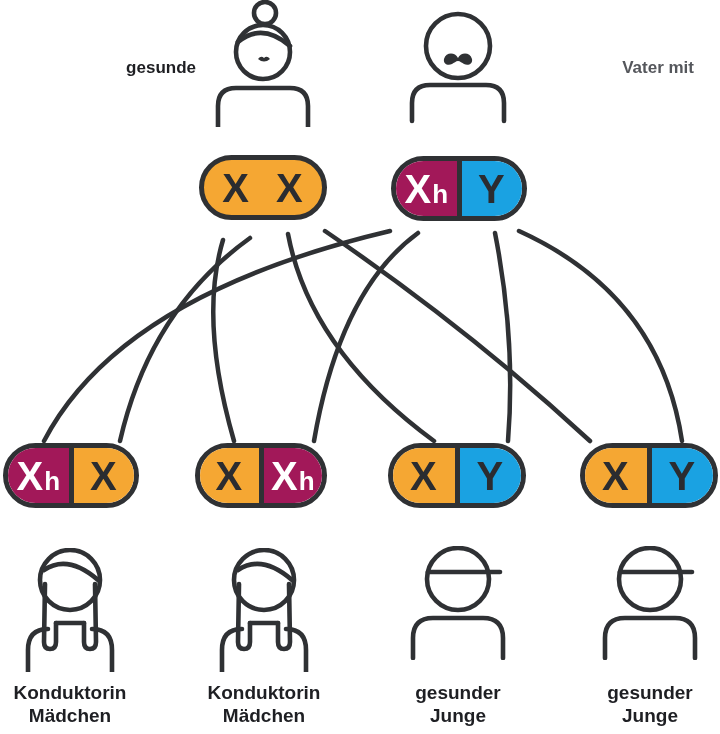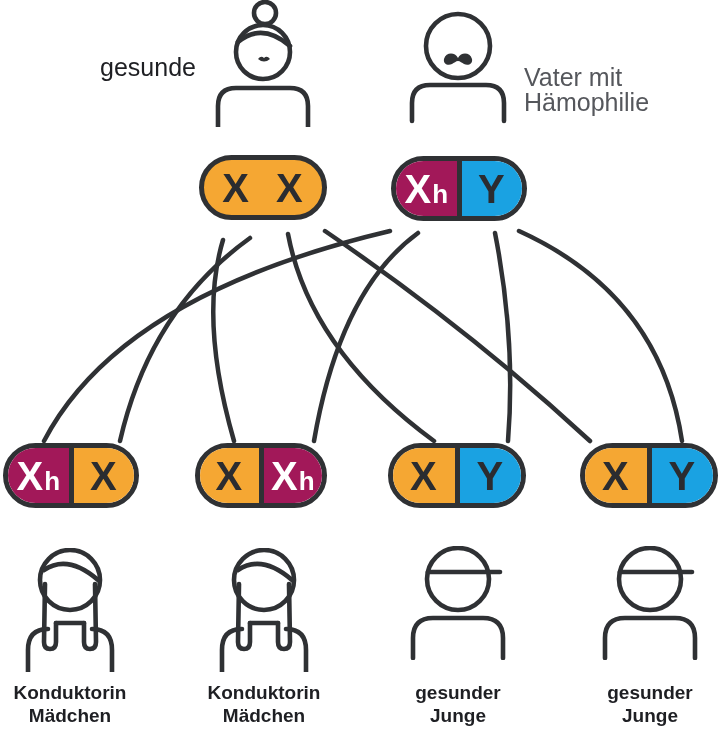--- a/index.html
+++ b/index.html
@@ -22,23 +22,23 @@
   .pill.mono{align-items:center;justify-content:center;gap:26px;}
   .half{flex:1;display:flex;align-items:center;justify-content:center;}
   .half + .half{border-left:5px solid #2F3134;}
   .allele-x-normal{background:#F5A733;color:#2B2C30;}
   .allele-x-hemophilia{background:#A21859;color:#FFFFFF;}
   .allele-y{background:#1AA2E2;color:#2B2C30;}
   .allele{display:flex;align-items:baseline;}
   .base{font-size:40px;font-weight:700;line-height:1;}
   .sub{font-size:26px;font-weight:700;line-height:1;margin-left:1px;}
 
-  .plabel{position:absolute;font-weight:400;font-size:25px;line-height:25px;color:#1E1F23;}
+  .plabel{position:absolute;font-weight:700;font-size:17px;line-height:25px;color:#1E1F23;}
   .mother-label{left:56px;top:55px;width:140px;text-align:right;}
-  .father-label{left:524px;top:65px;width:170px;text-align:left;color:#55575C;}
+  .father-label{left:524px;top:55px;width:170px;text-align:right;color:#55575C;}
   .clabel{position:absolute;top:681px;width:150px;text-align:center;
           font-weight:700;font-size:19px;line-height:23px;color:#1E1F23;}
 </style>
 </head>
 <body>
 
 <div class="canvas">
 
   <svg class="lines-svg" viewBox="0 0 720 734">
     <path d="M250 238 Q 150 310 120 441"></path>
@@ -64,21 +64,20 @@
   </div>
 
   <svg class="icon" style="left:406px;top:10px;" width="104" height="117" viewBox="0 0 104 117">
     <circle class="st" cx="52" cy="36" r="32"></circle>
     <path class="filled" d="M52 48 C49 42 40 42 38 49 C37 54 42 56 46 54 C48 53 50 51 52 51 C54 51 56 53 58 54 C62 56 67 54 66 49 C64 42 55 42 52 48 Z"></path>
     <path class="st" d="M6 111 L6 93 Q6 75 24 75 L80 75 Q98 75 98 93 L98 111"></path>
   </svg>
 
   <div class="plabel father-label">
     <div>Vater mit</div>
-    <div>Hämophilie</div>
   </div>
 
   <div class="pill mono allele-x-normal" style="left:199px;top:155px;width:128px;">
     <span class="allele">
       <span class="base">X</span>
         <span class="sub"></span>
     </span>
     <span class="allele">
       <span class="base">X</span>
         <span class="sub"></span>

